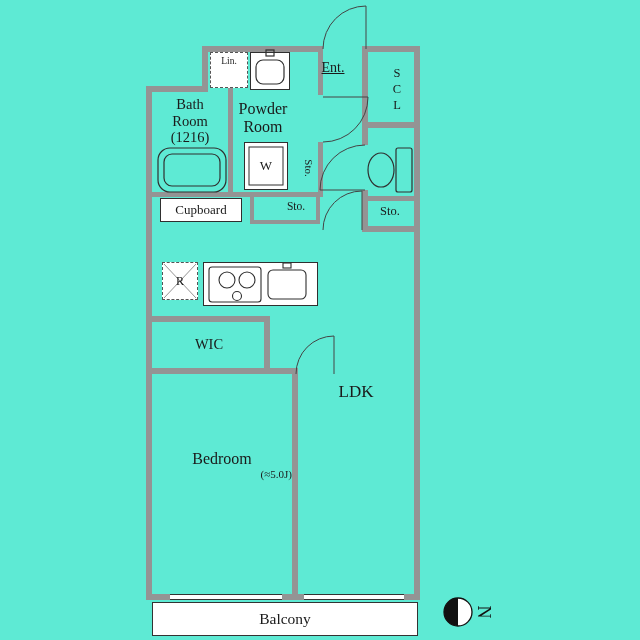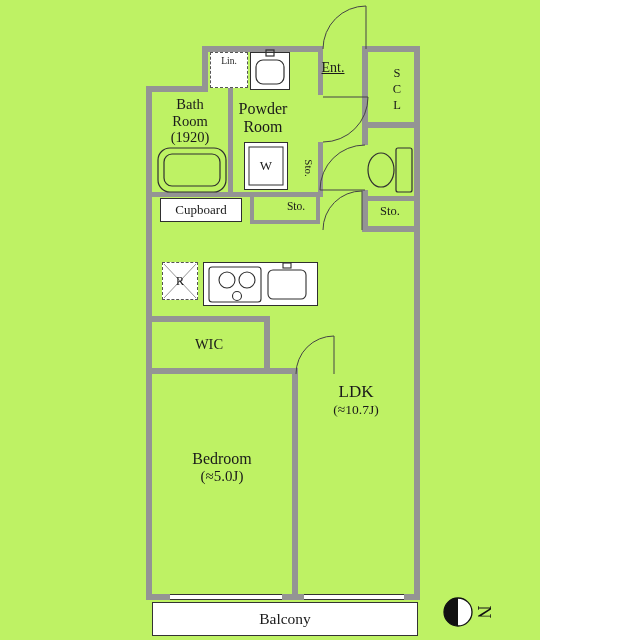--- a/index.html
+++ b/index.html
@@ -1,16 +1,16 @@
 <!DOCTYPE html>
 <html><head>
 <meta charset="utf-8">
 <style>
   html,body{margin:0;padding:0;background:#ffffff;}
-  #plan{position:relative;width:540px;height:640px;background:#bef264;overflow:hidden;
+  #plan{position:relative;width:640px;height:640px;background:#5eead4;overflow:hidden;
         font-family:"Liberation Serif", serif;color:#1a1a1a;}
   .w{position:absolute;background:#949494;}
   .win{position:absolute;height:6px;background:#ffffff;border-top:1.5px solid #333;
        border-bottom:1.5px solid #333;box-sizing:border-box;}
   .fbox{position:absolute;border:1px solid #2f2f2f;background:#ffffff;box-sizing:border-box;}
   .fbox.dashed{border-style:dashed;border-color:#555;}
   .lbl{position:absolute;text-align:center;line-height:1.15;}
   .vert{writing-mode:vertical-rl;text-orientation:upright;}
   svg{position:absolute;left:0;top:0;}
   .icons{pointer-events:none;}
@@ -118,21 +118,21 @@
     </g>
   </svg>
 
   <div class="lbl" style="left:210px;top:56px;width:38px;font-size:9.5px;">Lin.</div>
   <div class="lbl" style="left:303px;top:60px;width:60px;font-size:14px;text-decoration:underline;">Ent.</div>
   <div class="lbl vert" style="left:380px;top:58px;height:64px;width:24px;font-size:12.5px;letter-spacing:2px;">SCL</div>
 
   <div class="lbl" style="left:152px;top:96px;width:76px;font-size:14.5px;">
     <div>Bath</div>
     <div>Room</div>
-    <div>(1920)</div>
+    <div>(1216)</div>
   </div>
 
   <div class="lbl" style="left:231px;top:100px;width:64px;font-size:16px;">
     <div>Powder</div>
     <div>Room</div>
   </div>
 
   <div class="lbl" style="left:244px;top:142px;width:44px;height:48px;line-height:48px;font-size:13px;">W</div>
 
   <div class="lbl" style="left:290px;top:161px;width:36px;height:14px;font-size:11px;transform:rotate(90deg);">Sto.</div>
@@ -140,26 +140,25 @@
   <div class="lbl" style="left:160px;top:199px;width:82px;height:22px;line-height:22px;font-size:13px;">Cupboard</div>
   <div class="lbl" style="left:276px;top:200px;width:40px;font-size:11.5px;">Sto.</div>
   <div class="lbl" style="left:366px;top:204px;width:48px;font-size:12.5px;">Sto.</div>
 
   <div class="lbl" style="left:162px;top:262px;width:36px;height:38px;line-height:38px;font-size:12px;">R</div>
 
   <div class="lbl" style="left:152px;top:316px;width:114px;height:56px;line-height:56px;font-size:14.5px;">WIC</div>
 
   <div class="lbl" style="left:299px;top:382px;width:114px;text-align:center;">
     <div style="font-size:17px;">LDK</div>
-    <div style="font-size:13.5px;">(≈10.7J)</div>
   </div>
 
   <div class="lbl" style="left:152px;top:450px;width:140px;">
     <div style="font-size:16px;">Bedroom</div>
-    <div style="font-size:15px;">(≈5.0J)</div>
+    <div style="font-size:11px;text-align:right;">(≈5.0J)</div>
   </div>
 
   <div class="lbl" style="left:152px;top:602px;width:266px;height:34px;line-height:34px;font-size:15.5px;">Balcony</div>
 
   <svg style="left:442px;top:592px;" width="56" height="44" viewBox="0 0 56 44">
     <circle cx="16" cy="20" r="14" fill="#ffffff" stroke="#111" stroke-width="1.3"></circle>
     <path d="M16,6 A14,14 0 0 0 16,34 Z" fill="#111"></path>
     <text x="40" y="20" text-anchor="middle" dominant-baseline="middle" transform="rotate(90 40 20)" font-family="Liberation Serif, serif" font-size="18" fill="#111">N</text>
   </svg>
 

